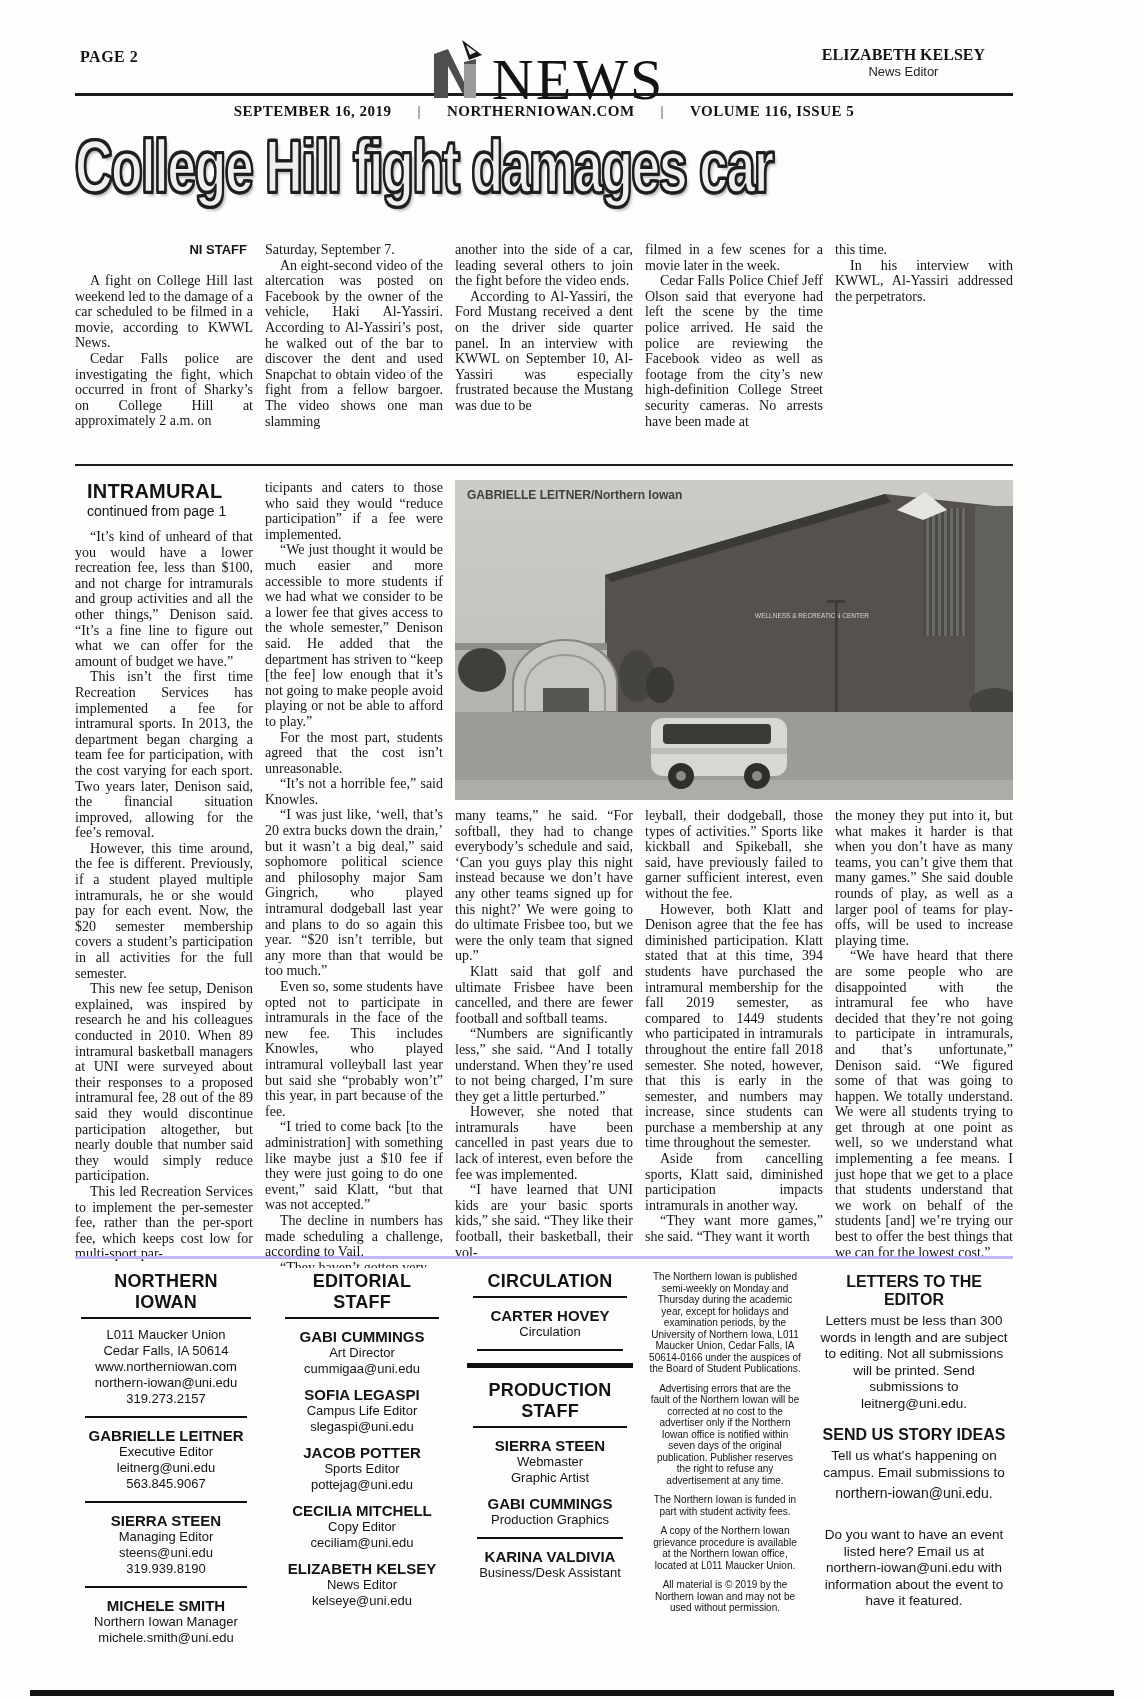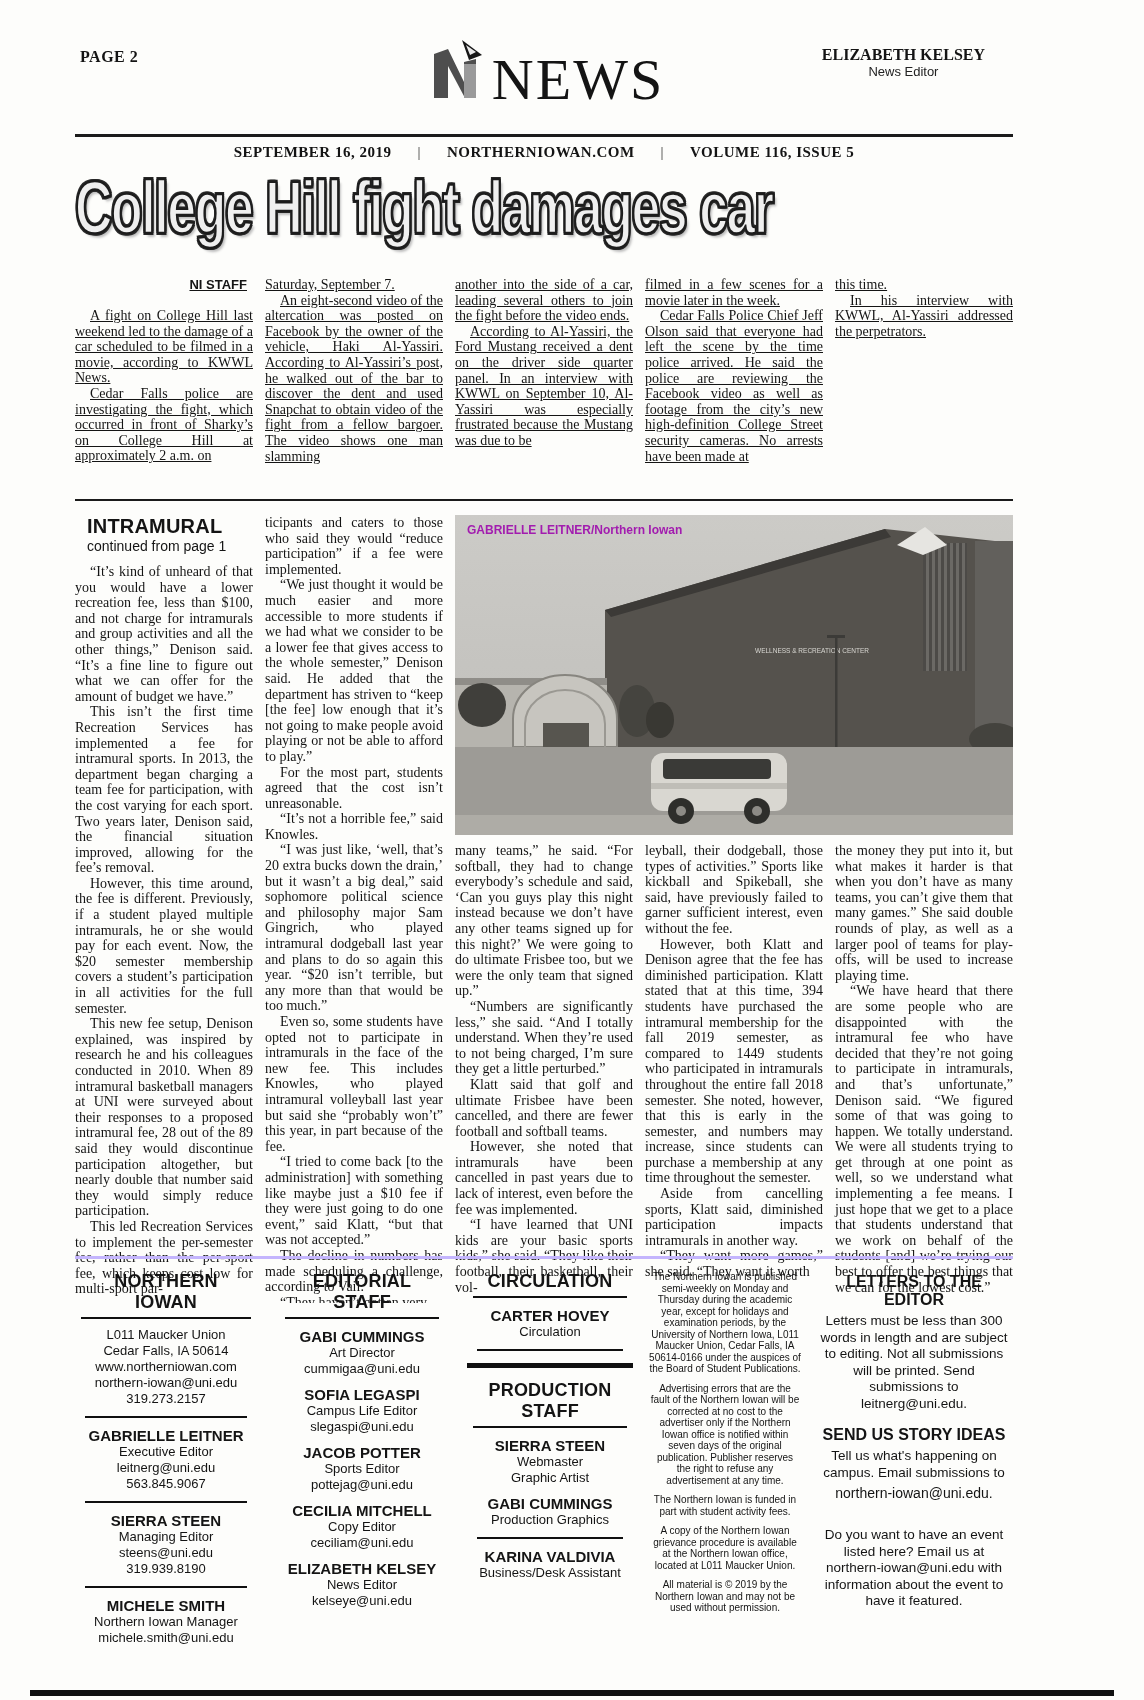--- a/index.html
+++ b/index.html
@@ -1,21 +1,21 @@
 <!DOCTYPE html>
 <html><head>
 <meta charset="utf-8">
 <style>
   html,body{margin:0;padding:0;background:#e9e9e9;}
   .page{position:relative;width:1144px;height:1700px;background:#fdfdfb;color:#141414;overflow:hidden;
         font-family:"Liberation Serif",serif;}
   .content{position:absolute;left:75px;top:0;width:938px;}
 
   
-  .hdr{position:relative;height:134px;}
+  .hdr{position:relative;height:93px;}
   .page-label{position:absolute;left:5px;top:48px;font:bold 16px "Liberation Serif",serif;letter-spacing:.5px;}
   .brand{position:absolute;left:0;right:0;top:38px;text-align:center;}
   .brand-inner{display:inline-flex;align-items:flex-end;gap:6px;text-align:right;}
   .news-word{font:58px "Liberation Serif",serif;letter-spacing:2px;line-height:.9;}
   .editor-box{position:absolute;right:28px;top:46px;text-align:center;}
   .editor-name{font:bold 16px "Liberation Serif",serif;}
   .editor-role{font:13px "Liberation Sans",sans-serif;color:#222;}
   .hdr-rule{border-top:3px solid #1b1b1b;}
   .dateline{display:flex;justify-content:center;gap:26px;align-items:center;
             font:bold 15px "Liberation Serif",serif;letter-spacing:.5px;padding:7px 0 2px;}
@@ -28,32 +28,32 @@
     -webkit-text-stroke:2.5px #1c1c1c;
     text-shadow:-2px -2px 0 #2a2a2a,2px -2px 0 #2a2a2a,-2px 2px 0 #2a2a2a,2px 2px 0 #2a2a2a,
                 -2px 0 0 #2a2a2a,2px 0 0 #2a2a2a,0 -2px 0 #2a2a2a,0 2px 0 #2a2a2a,4px 4px 3px #bdbdbd;}
 
   
   .cols{display:flex;}
   .col{width:178px;margin-right:12px;flex:none;}
   .col:last-child{margin-right:0;}
   .col p{margin:0;font:14px/15.6px "Liberation Serif",serif;text-align:justify;text-indent:15px;}
   .cont p:first-child{text-indent:0;}
-  .art1{height:216px;overflow:hidden;margin-top:16px;text-decoration:underline;}
+  .art1{height:216px;overflow:hidden;margin-top:22px;}
   .byline{font:bold 13px "Liberation Sans",sans-serif;text-align:right;padding-right:6px;margin:0 0 16px;}
   .sect-rule{border-top:2px solid #1b1b1b;margin-top:6px;}
 
   
   .sect2{display:flex;height:788px;overflow:hidden;padding-top:14px;}
   .jump-head{margin:0 0 10px 12px;}
   .jump-title{font:bold 20px "Liberation Sans",sans-serif;letter-spacing:.2px;}
   .jump-sub{font:14px "Liberation Sans",sans-serif;}
   .right-block{width:558px;flex:none;}
   .photo-wrap{position:relative;width:558px;height:320px;margin-bottom:8px;}
-  .photo-credit{position:absolute;left:12px;top:8px;font:bold 12px "Liberation Sans",sans-serif;color:#a21caf;}
+  .photo-credit{position:absolute;left:12px;top:8px;font:bold 12px "Liberation Sans",sans-serif;color:#404040;}
   .photo-cols{display:flex;}
 
   
   .footer{position:absolute;left:75px;top:1256px;width:938px;border-top:3px solid #c4b5fd;
           display:flex;padding-top:12px;font-family:"Liberation Sans",sans-serif;}
   .fcol{flex:none;text-align:center;}
   .fcol1{width:182px;margin-right:22px;}
   .fcol2{width:166px;margin-right:22px;}
   .fcol3{width:166px;margin-right:16px;}
   .fcol4{width:152px;margin-right:14px;}
@@ -210,22 +210,22 @@
             <circle cx="226" cy="296" r="13" fill="#2e2e2b"></circle>
             <circle cx="302" cy="296" r="13" fill="#2e2e2b"></circle>
             <circle cx="226" cy="296" r="5" fill="#8d8b86"></circle>
             <circle cx="302" cy="296" r="5" fill="#8d8b86"></circle>
           </svg>
           <div class="photo-credit">GABRIELLE LEITNER/Northern Iowan</div>
         </div>
         <div class="photo-cols">
           <div class="col cont">
               <p class="">many teams,” he said. “For softball, they had to change everybody’s schedule and said, ‘Can you guys play this night instead because we don’t have any other teams signed up for this night?’ We were going to do ultimate Frisbee too, but we were the only team that signed up.”</p>
+              <p class="">Klatt said that golf and ultimate Frisbee have been cancelled, and there are fewer football and softball teams.</p>
               <p class="">“Numbers are significantly less,” she said. “And I totally understand. When they’re used to not being charged, I’m sure they get a little perturbed.”</p>
-              <p class="">Klatt said that golf and ultimate Frisbee have been cancelled, and there are fewer football and softball teams.</p>
               <p class="">However, she noted that intramurals have been cancelled in past years due to lack of interest, even before the fee was implemented.</p>
               <p class="">“I have learned that UNI kids are your basic sports kids,” she said. “They like their football, their basketball, their vol-</p>
             </div>
           <div class="col cont">
               <p class="">leyball, their dodgeball, those types of activities.” Sports like kickball and Spikeball, she said, have previously failed to garner sufficient interest, even without the fee.</p>
               <p class="">However, both Klatt and Denison agree that the fee has diminished participation. Klatt stated that at this time, 394 students have purchased the intramural membership for the fall 2019 semester, as compared to 1449 students who participated in intramurals throughout the entire fall 2018 semester. She noted, however, that this is early in the semester, and numbers may increase, since students can purchase a membership at any time throughout the semester.</p>
               <p class="">Aside from cancelling sports, Klatt said, diminished participation impacts intramurals in another way.</p>
               <p class="">“They want more games,” she said. “They want it worth</p>
             </div>
           <div class="col cont">

